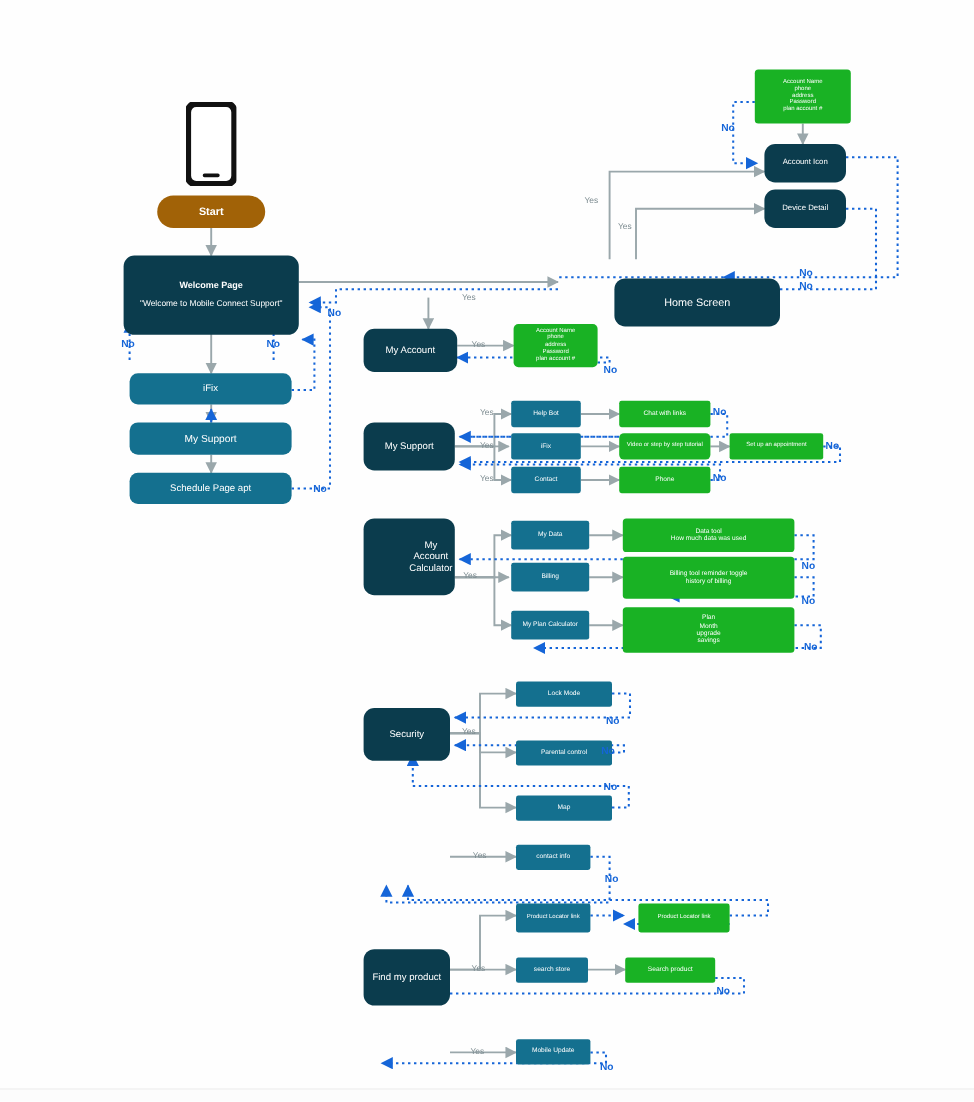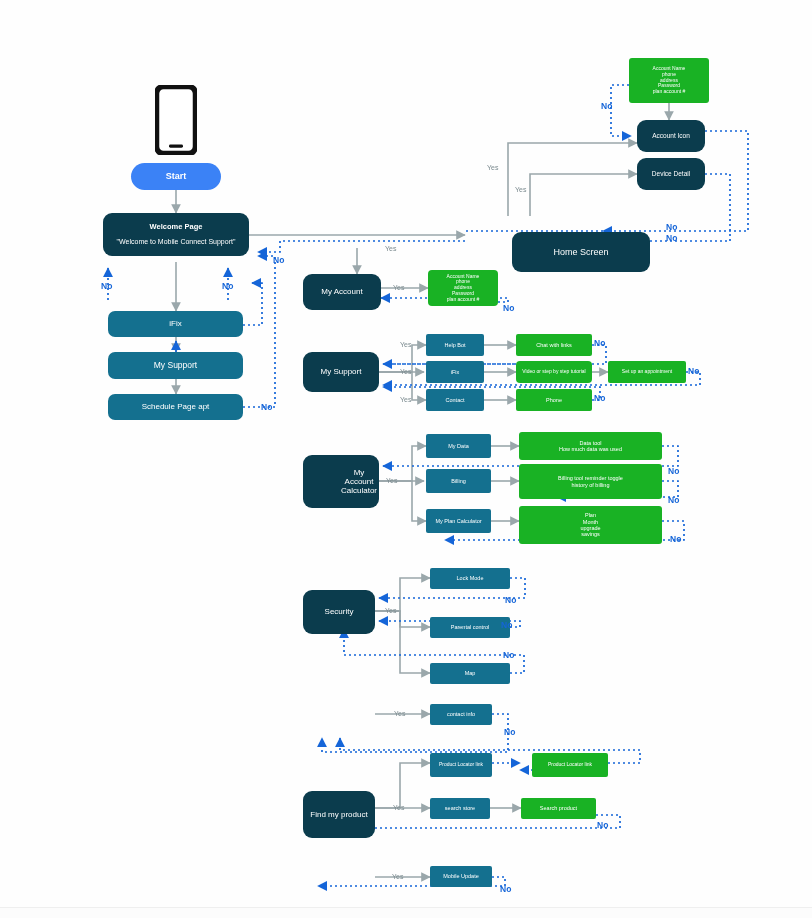--- a/index.html
+++ b/index.html
@@ -8,21 +8,21 @@
        overflow:hidden;background:#fff;}
   #canvas{position:absolute;left:0;top:0;width:812px;height:918px;background:#fefefe;}
   svg#wires{position:absolute;left:0;top:0;width:812px;height:918px;overflow:visible;}
   .node{position:absolute;box-sizing:border-box;display:flex;align-items:center;
         justify-content:center;text-align:center;color:#ffffff;line-height:1.15;
         z-index:3;}
   .node span{display:block;padding:1px 3px;}
   .navy{background:#0b3c4d;border-radius:9px;}
   .teal{background:#14708f;border-radius:7px;}
   .green{background:#19b224;border-radius:4px;}
-  .pill{background:#3b82f6;border-radius:14px;}
+  .pill{background:#a16207;border-radius:14px;}
   .lbl{position:absolute;z-index:4;color:#7b8a8f;font-size:7px;
        font-family:"Liberation Sans",sans-serif;white-space:nowrap;}
   .lbl.no{color:#1565d8;font-weight:bold;font-size:8.5px;}
   .phone{position:absolute;z-index:3;}
   .bottombar{position:absolute;left:0;bottom:0;width:812px;height:10px;
              background:#fcfcfc;border-top:1px solid #efefef;z-index:1;}
 </style>
 </head>
 <body>
 
@@ -156,21 +156,21 @@
     <svg width="42" height="70" viewBox="0 0 42 70">
       <rect x="1.5" y="1.5" width="39" height="67" rx="7" ry="7" fill="#ffffff" stroke="#111111" stroke-width="5.5"></rect>
       <rect x="14" y="59.5" width="14" height="3.2" rx="1.4" fill="#111111"></rect>
     </svg>
   </div>
 
   <div class="node pill" style="left:131px;top:163px;width:90px;height:27px;font-size:9px;font-weight:bold;">
     <span>Start</span>
   </div>
 
-  <div class="node navy" style="left:103px;top:213px;width:146px;height:43px;flex-direction:column;justify-content:center;font-size:7.5px;">
+  <div class="node navy" style="left:103px;top:213px;width:146px;height:66px;flex-direction:column;justify-content:center;font-size:7.5px;">
     <span style="font-weight:bold;margin-bottom:5px;">Welcome Page</span>
     <span style="font-size:7px;">"Welcome to Mobile Connect Support"</span>
   </div>
 
   <div class="node teal" style="left:108px;top:311px;width:135px;height:26px;font-size:8px;">
     <span>iFix</span>
   </div>
 
   <div class="node teal" style="left:108px;top:352px;width:135px;height:27px;font-size:8.5px;">
     <span>My Support</span>
@@ -237,21 +237,21 @@
   </div>
 
   <div class="node green" style="left:516px;top:389px;width:76px;height:22px;font-size:5.5px;border-radius:2px;">
     <span>Phone</span>
   </div>
 
   <div class="node green" style="left:608px;top:361px;width:78px;height:22px;font-size:5px;border-radius:2px;">
     <span>Set up an appointment</span>
   </div>
 
-  <div class="node navy" style="left:303px;top:455px;width:76px;height:53px;font-size:8px;padding-left:36px;">
+  <div class="node navy" style="left:303px;top:432px;width:76px;height:64px;font-size:8px;padding-left:36px;">
     <span>My Account Calculator</span>
   </div>
 
   <div class="node teal" style="left:426px;top:434px;width:65px;height:24px;font-size:5.5px;border-radius:2px;">
     <span>My Data</span>
   </div>
 
   <div class="node teal" style="left:426px;top:469px;width:65px;height:24px;font-size:5.5px;border-radius:2px;">
     <span>Billing</span>
   </div>

